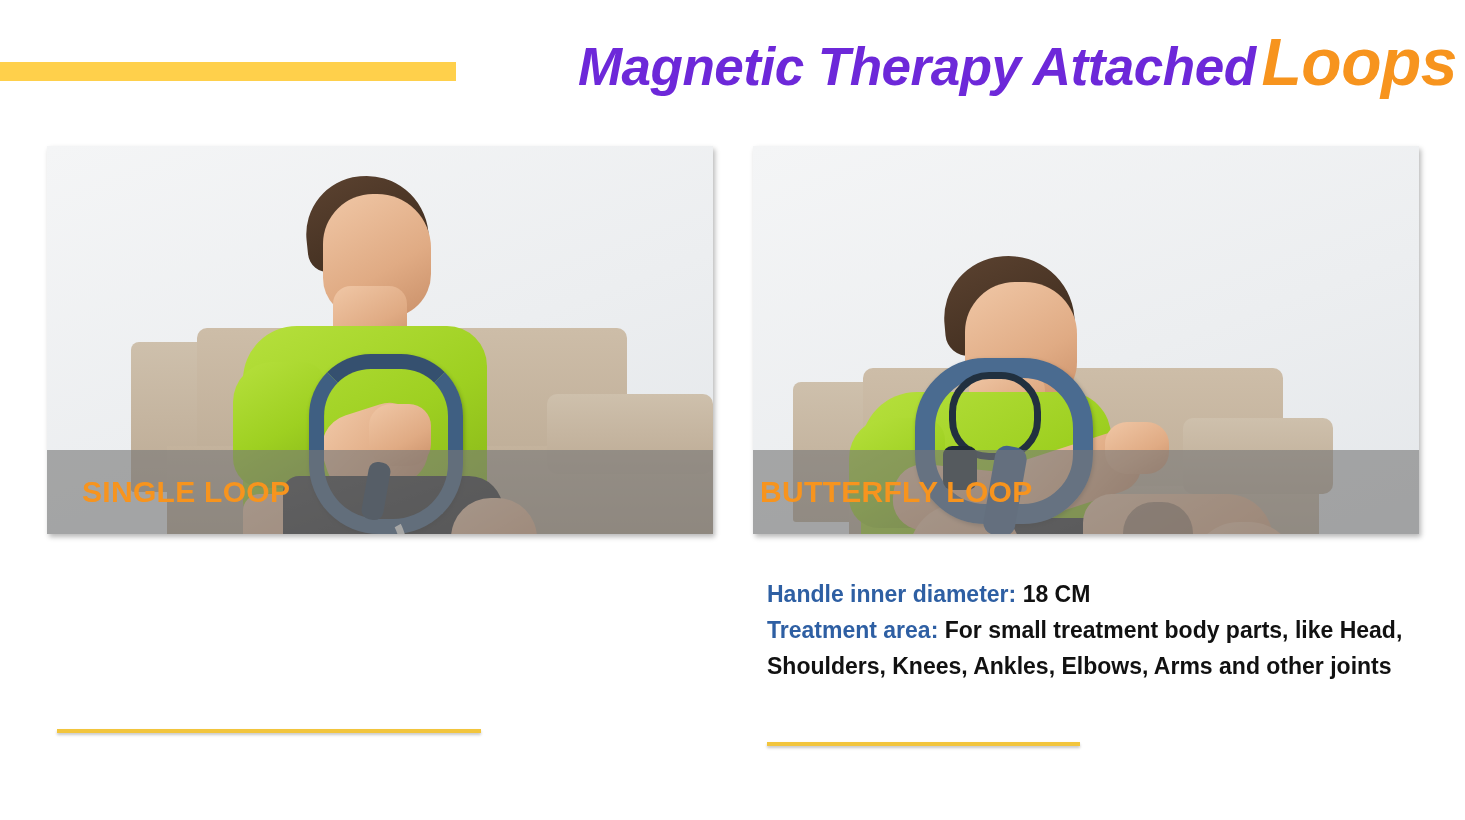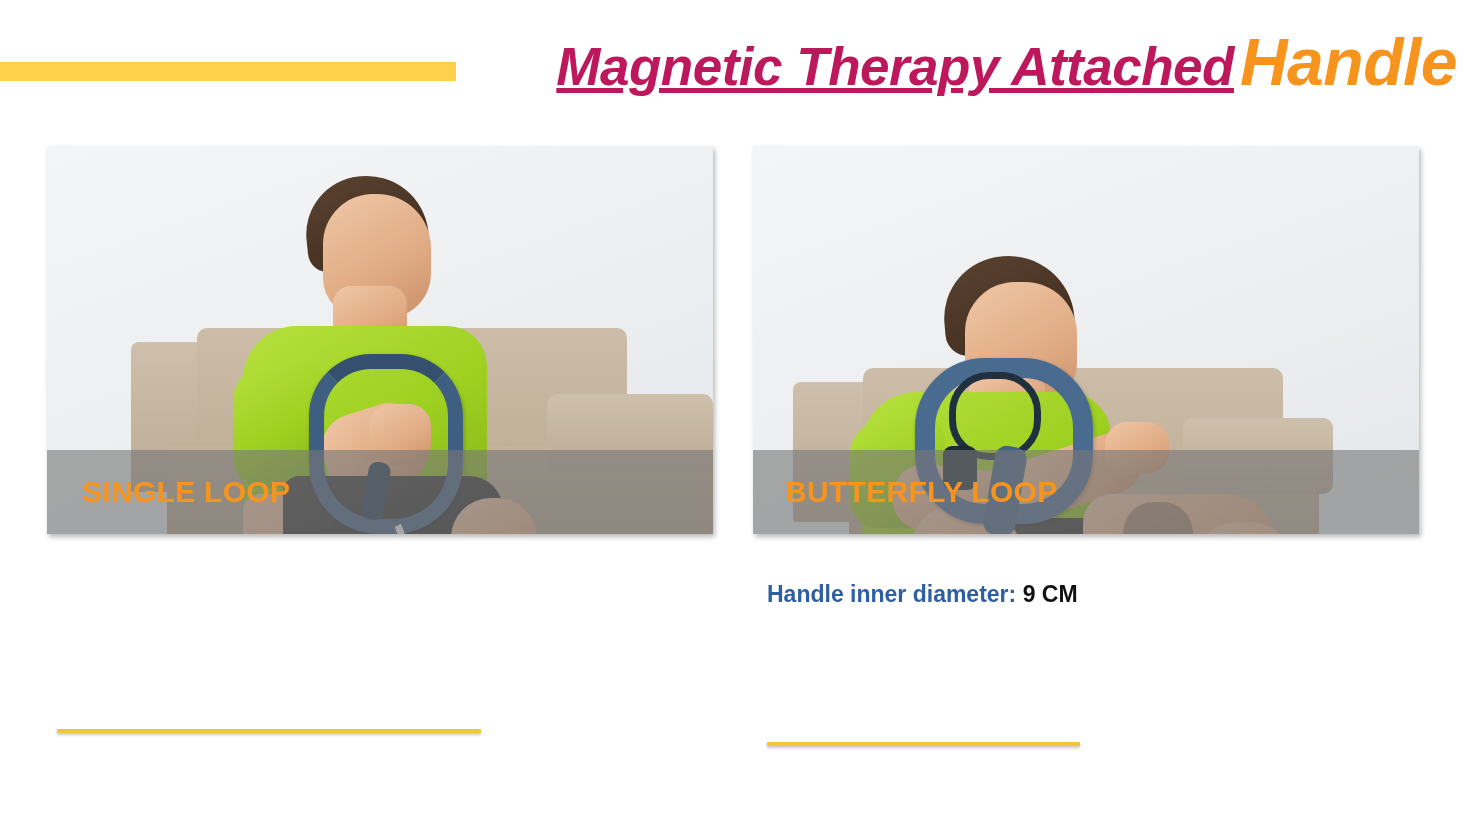--- a/index.html
+++ b/index.html
@@ -34,25 +34,24 @@
     position: absolute;
     right: 8px;
     top: 24px;
     white-space: nowrap;
     font-style: italic;
     font-weight: bold;
     letter-spacing: -0.5px;
   }
   .title-main {
     font-size: 53px;
-    color: #be185d;
+    color: #6d28d9;
     font-style: italic;
     font-weight: bold;
     font-stretch: condensed;
-    text-decoration: underline;
   }
   .title-accent {
     font-size: 66px;
     color: #F7941E;
     font-style: italic;
     font-weight: bold;
     padding-left: 6px;
   }
 
   
@@ -131,21 +130,21 @@
     align-items: center;
   }
   .caption-text {
     font-size: 30px;
     font-weight: bold;
     color: #F7941E;
     letter-spacing: 0.3px;
     padding-left: 35px;
     white-space: nowrap;
   }
-  .card-right .caption-text { padding-left: 32px; }
+  .card-right .caption-text { padding-left: 7px; }
 
   
   .spec {
     position: absolute;
     font-size: 23px;
     font-weight: bold;
     line-height: 36px;
     color: #111111;
   }
   .spec-left  { left: 57px;  top: 596px; width: 660px; }
@@ -161,21 +160,21 @@
   }
   .accent-left  { left: 57px;  top: 729px; width: 424px; }
   .accent-right { left: 767px; top: 742px; width: 313px; }
 </style>
 </head>
 <body>
 
 <div class="header">
   <div class="header-rule"></div>
   <div class="header-title">
-    <span class="title-main">Magnetic Therapy Attached</span><span class="title-accent">Handle</span>
+    <span class="title-main">Magnetic Therapy Attached</span><span class="title-accent">Loops</span>
   </div>
 </div>
 
 <div class="card card-left">
   <div class="photo">
     <div class="wall"></div>
 
     <div class="sofa sofa-arm" style="left:84px; top:196px; width:86px; height:150px;"></div>
     <div class="sofa sofa-back" style="left:150px; top:182px; width:430px; height:132px;"></div>
     <div class="sofa sofa-seat" style="left:120px; top:300px; width:546px; height:100px;"></div>
@@ -238,16 +237,20 @@
   </div>
 </div>
 
 <div class="spec spec-left">
 </div>
 <div class="accent-bar accent-left"></div>
 
 <div class="spec spec-right">
   <div class="spec-line">
     <span class="spec-key">Handle inner diameter:</span>
-    <span>9 CM</span>
+    <span>18 CM</span>
+  </div>
+  <div class="spec-line">
+    <span class="spec-key">Treatment area:</span>
+    <span>For small treatment body parts, like Head, Shoulders, Knees, Ankles, Elbows, Arms and other joints</span>
   </div>
 </div>
 <div class="accent-bar accent-right"></div>
 
 </body></html>

